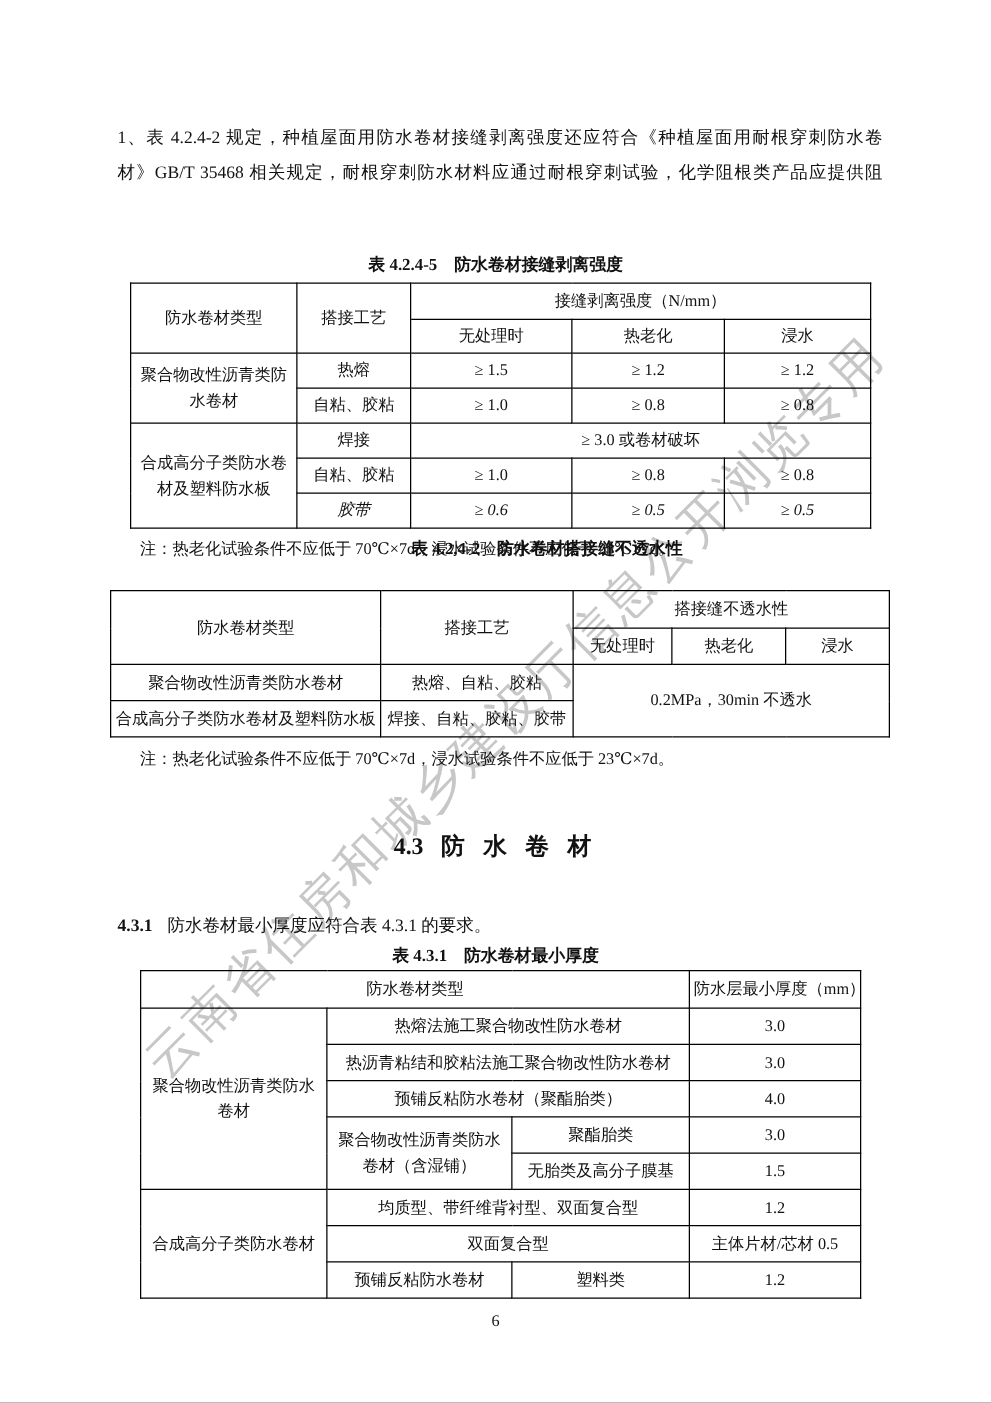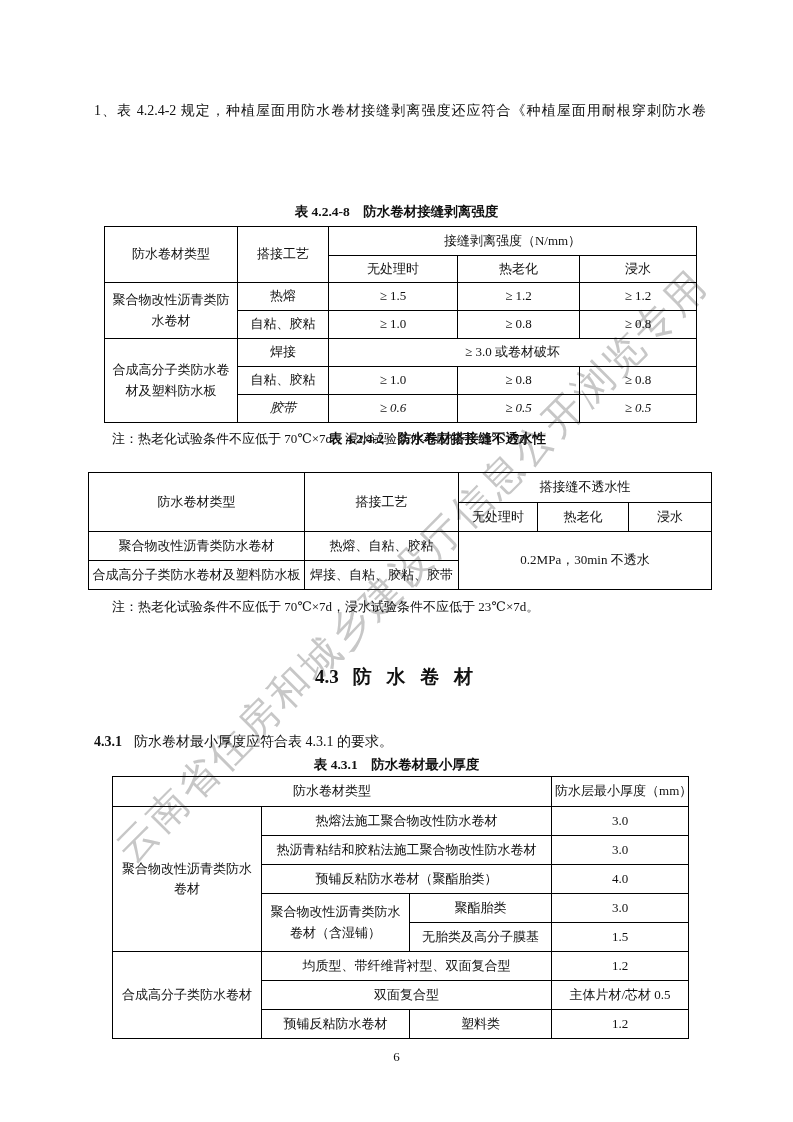--- a/index.html
+++ b/index.html
@@ -46,23 +46,24 @@
 </style>
 </head>
 <body>
 
 <div class="page">
 
   <div class="watermark">云南省住房和城乡建设厅信息公开浏览专用</div>
 
   <div class="blk para">
     <div class="ln just">1、表 4.2.4-2 规定，种植屋面用防水卷材接缝剥离强度还应符合《种植屋面用耐根穿刺防水卷</div>
+    <div class="ln just">材》GB/T 35468 相关规定，耐根穿刺防水材料应通过耐根穿刺试验，化学阻根类产品应提供阻</div>
   </div>
 
-  <div class="blk ttitle t1-title">表 4.2.4-8　防水卷材接缝剥离强度</div>
+  <div class="blk ttitle t1-title">表 4.2.4-5　防水卷材接缝剥离强度</div>
 
   <table class="blk doc t1" style="width:592px;">
     <colgroup>
         <col style="width:133px">
         <col style="width:91px">
         <col style="width:129px">
         <col style="width:122px">
         <col style="width:117px">
       </colgroup>
     <tbody>

